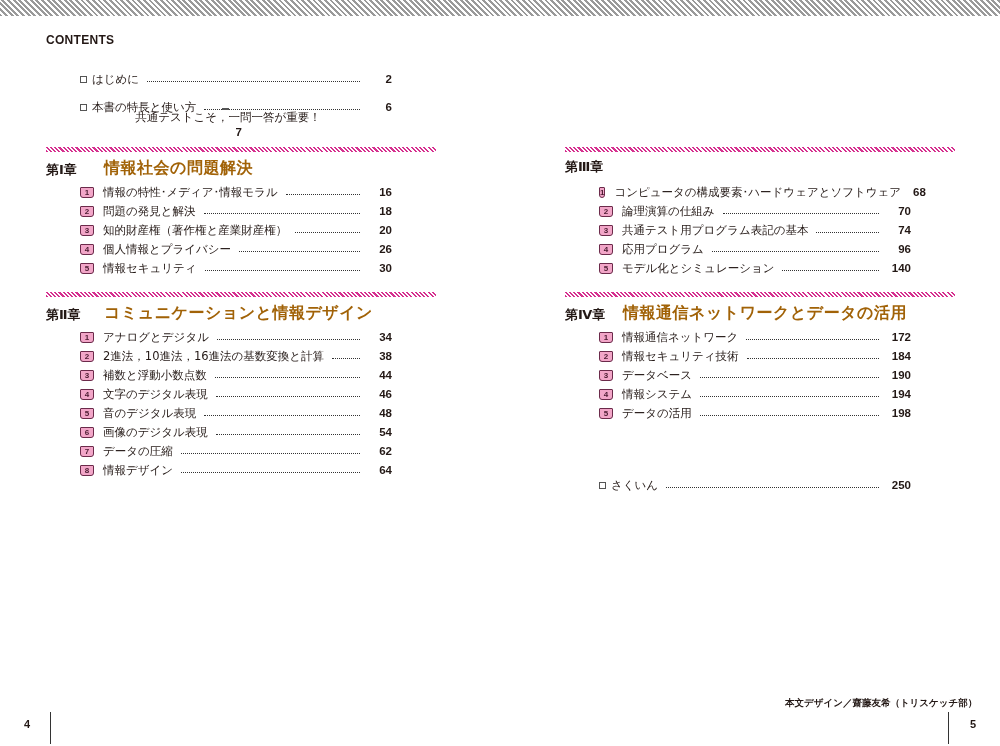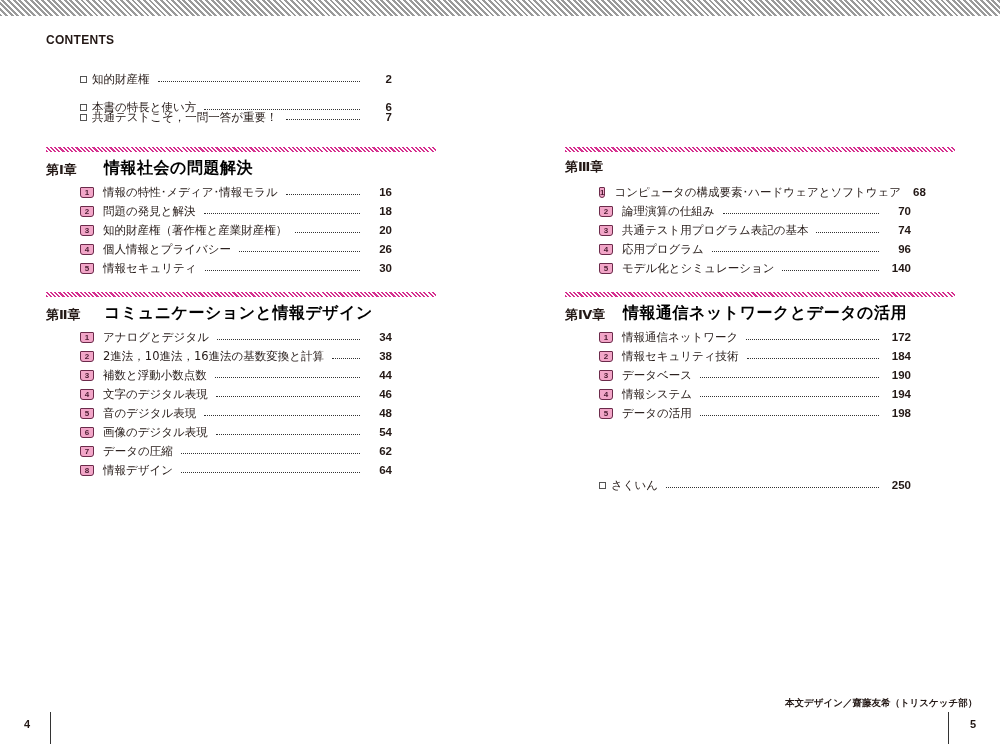--- a/index.html
+++ b/index.html
@@ -11,47 +11,47 @@
        font-weight:bold;font-size:12px;letter-spacing:0.3px;}
   .row{position:absolute;display:flex;align-items:center;height:18px;font-size:11.5px;}
   .row .check{width:7px;height:7px;border:1px solid #555;margin-right:5px;box-sizing:border-box;}
   .row .label{white-space:nowrap;}
   .row .dots{flex:1;border-bottom:1px dotted #333;margin:0 4px 0 8px;height:0;position:relative;top:2px;}
   .row .page{width:28px;text-align:right;font-family:"Liberation Sans",sans-serif;font-weight:bold;font-size:11.5px;}
   .chapter-stripe{position:absolute;height:5px;
        background:repeating-linear-gradient(45deg,#d6308f 0 1.5px,#ffffff 1.5px 3px);}
   .chapter-head{position:absolute;display:flex;align-items:flex-end;}
   .chapter-num{font-size:13px;font-weight:bold;width:58px;}
-  .chapter-title{font-size:16px;font-weight:bold;color:#000000;letter-spacing:0.5px;}
+  .chapter-title{font-size:16px;font-weight:bold;color:#a16207;letter-spacing:0.5px;}
   .badge{width:14px;height:11px;background:#f2a6c8;border:1px solid #6b2a4a;box-sizing:border-box;
        font-size:8px;line-height:9px;text-align:center;font-family:"Liberation Sans",sans-serif;font-weight:bold;
        color:#4a1a30;margin-right:9px;border-radius:1px 1px 3px 3px;}
   .folio{position:absolute;top:718px;font-family:"Liberation Sans",sans-serif;font-weight:bold;font-size:11px;}
   .folio-line{position:absolute;top:712px;width:1px;height:32px;background:#333;}
   .credit{position:absolute;left:785px;top:697px;font-size:9.5px;font-weight:bold;}
 </style>
 </head>
 <body>
 
 <div class="top-stripe"></div>
 <div class="contents-title">CONTENTS</div>
 
 <div class="row" style="left:80px;top:70px;width:312px;">
   <span class="check"></span>
-  <span class="label">知的財産権</span>
+  <span class="label">はじめに</span>
   <span class="dots"></span>
   <span class="page">2</span>
 </div>
 <div class="row" style="left:80px;top:98px;width:312px;">
   <span class="check"></span>
   <span class="label">本書の特長と使い方</span>
   <span class="dots"></span>
   <span class="page">6</span>
 </div>
-<div class="row" style="left:80px;top:108px;width:312px;">
+<div class="row" style="left:72px;top:108px;width:312px;flex-direction:column;">
   <span class="check"></span>
   <span class="label">共通テストこそ，一問一答が重要！</span>
   <span class="dots"></span>
   <span class="page">7</span>
 </div>
 
 <div class="chapter-stripe" style="left:46px;top:147px;width:390px;"></div>
 <div class="chapter-head" style="left:46px;top:158px;">
   <span class="chapter-num">第Ⅰ章</span>
   <span class="chapter-title">情報社会の問題解決</span>

